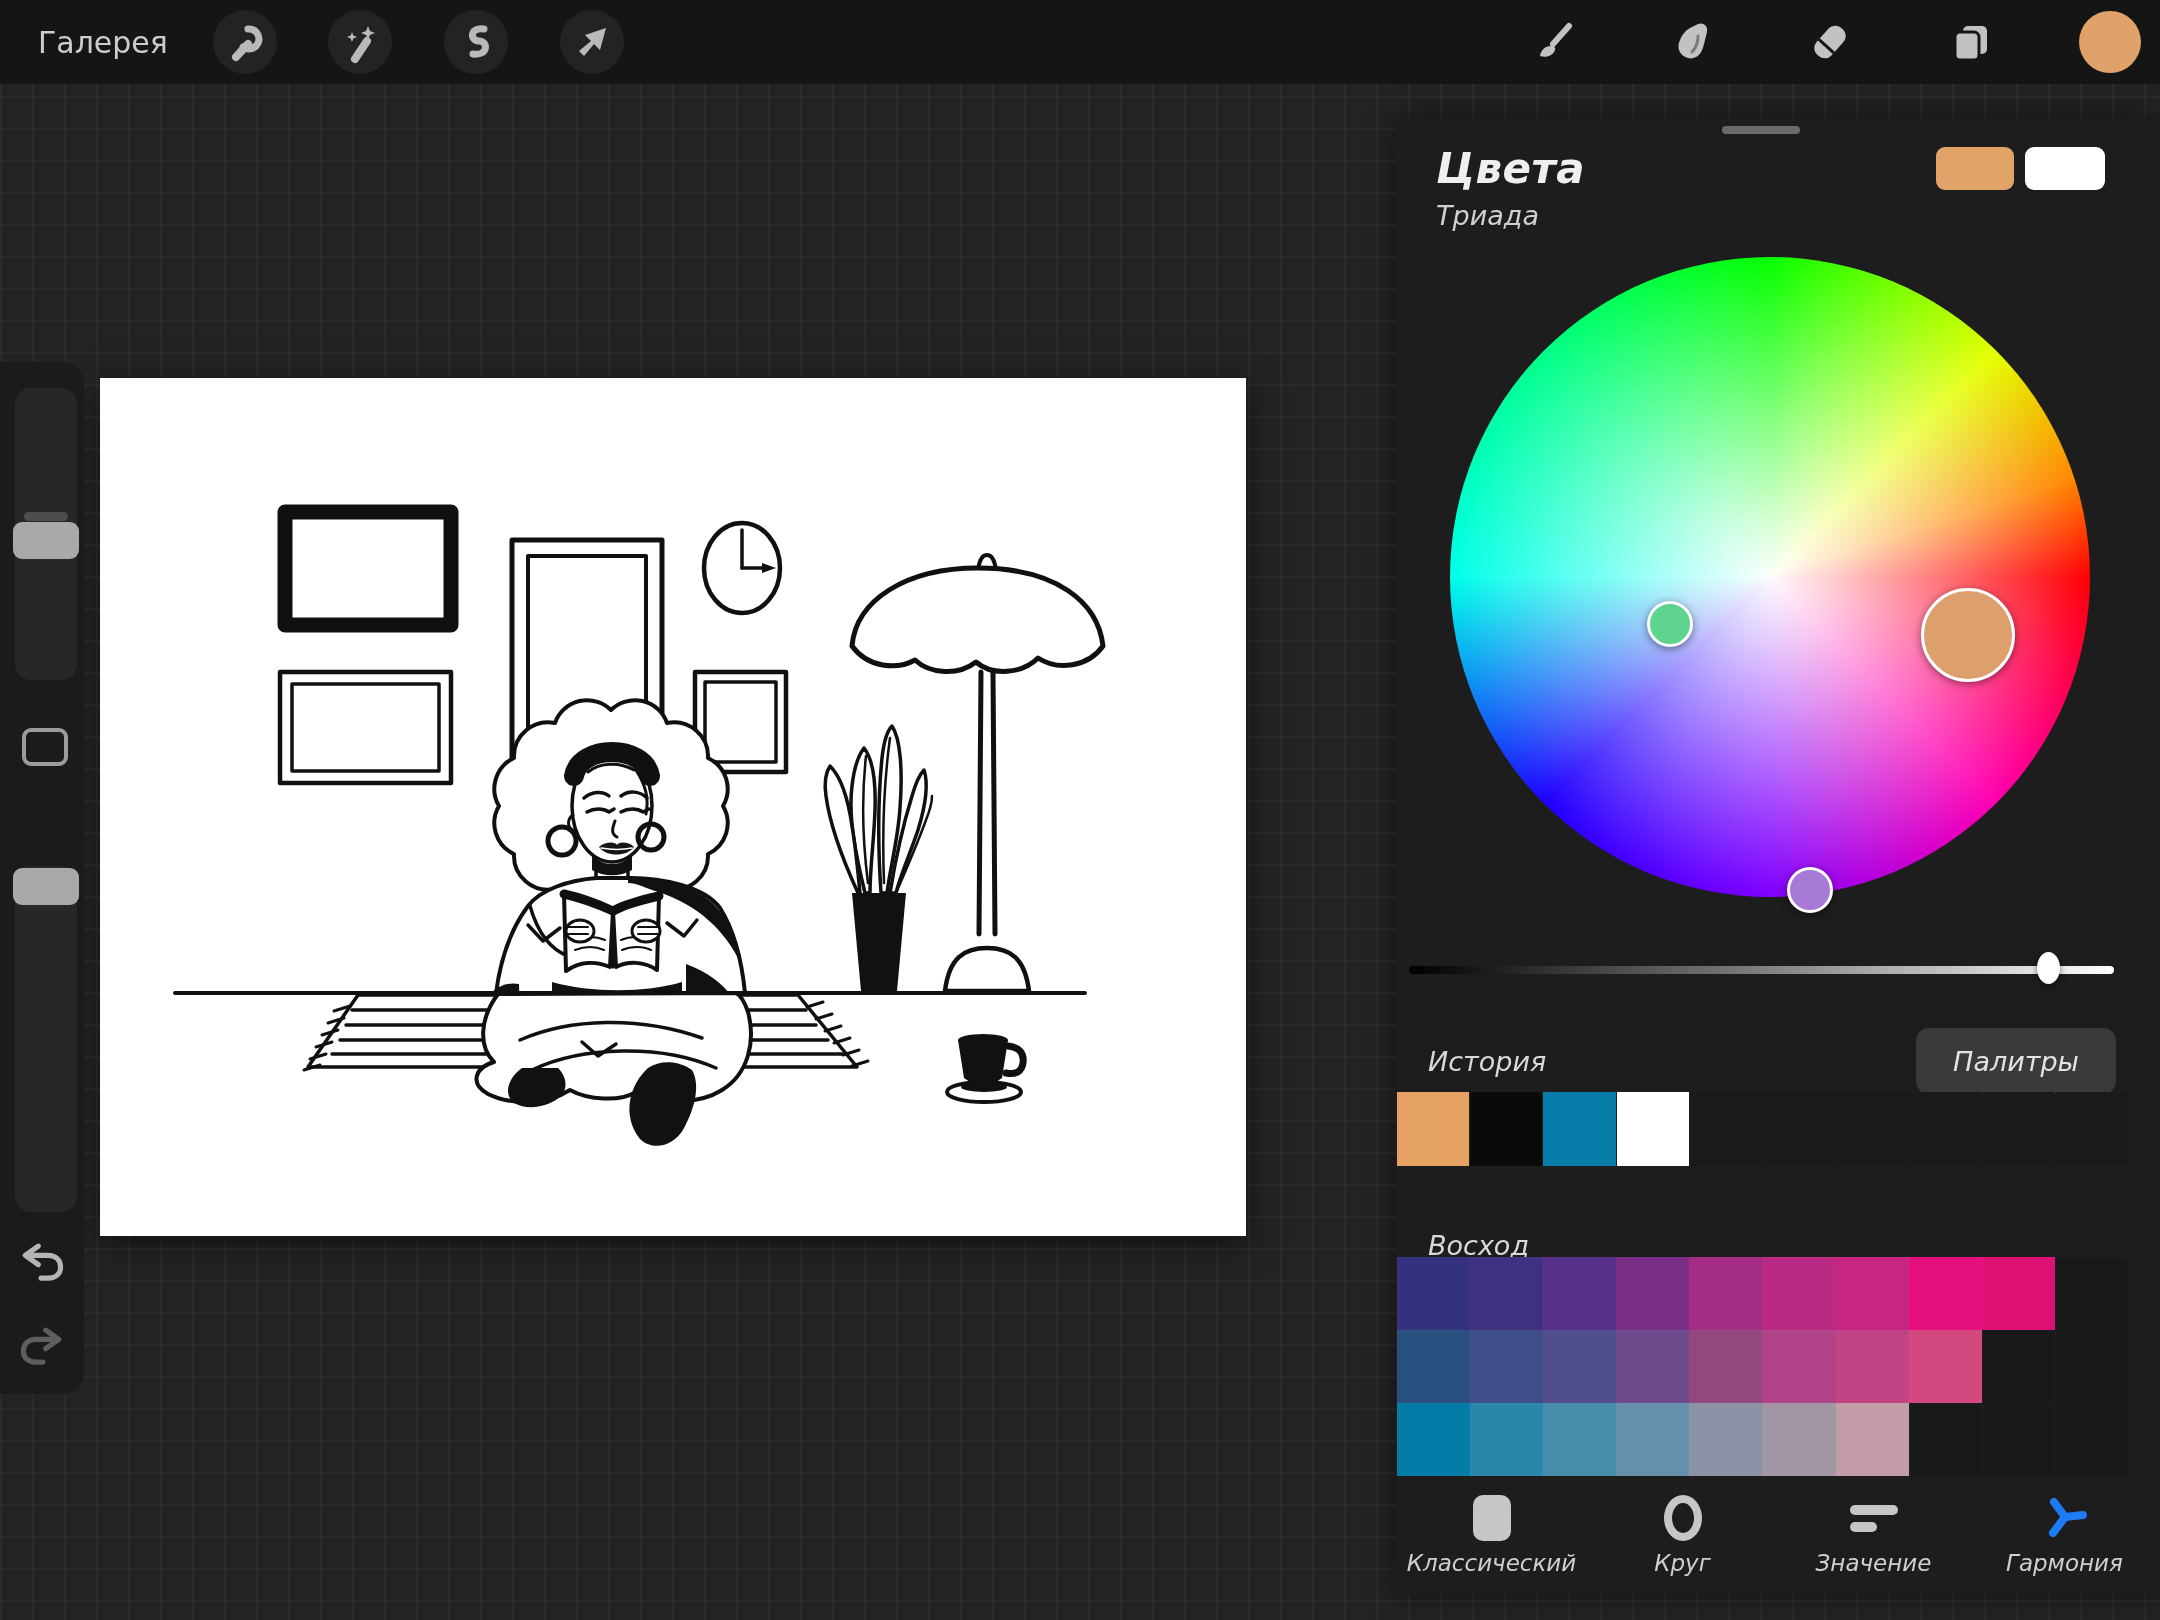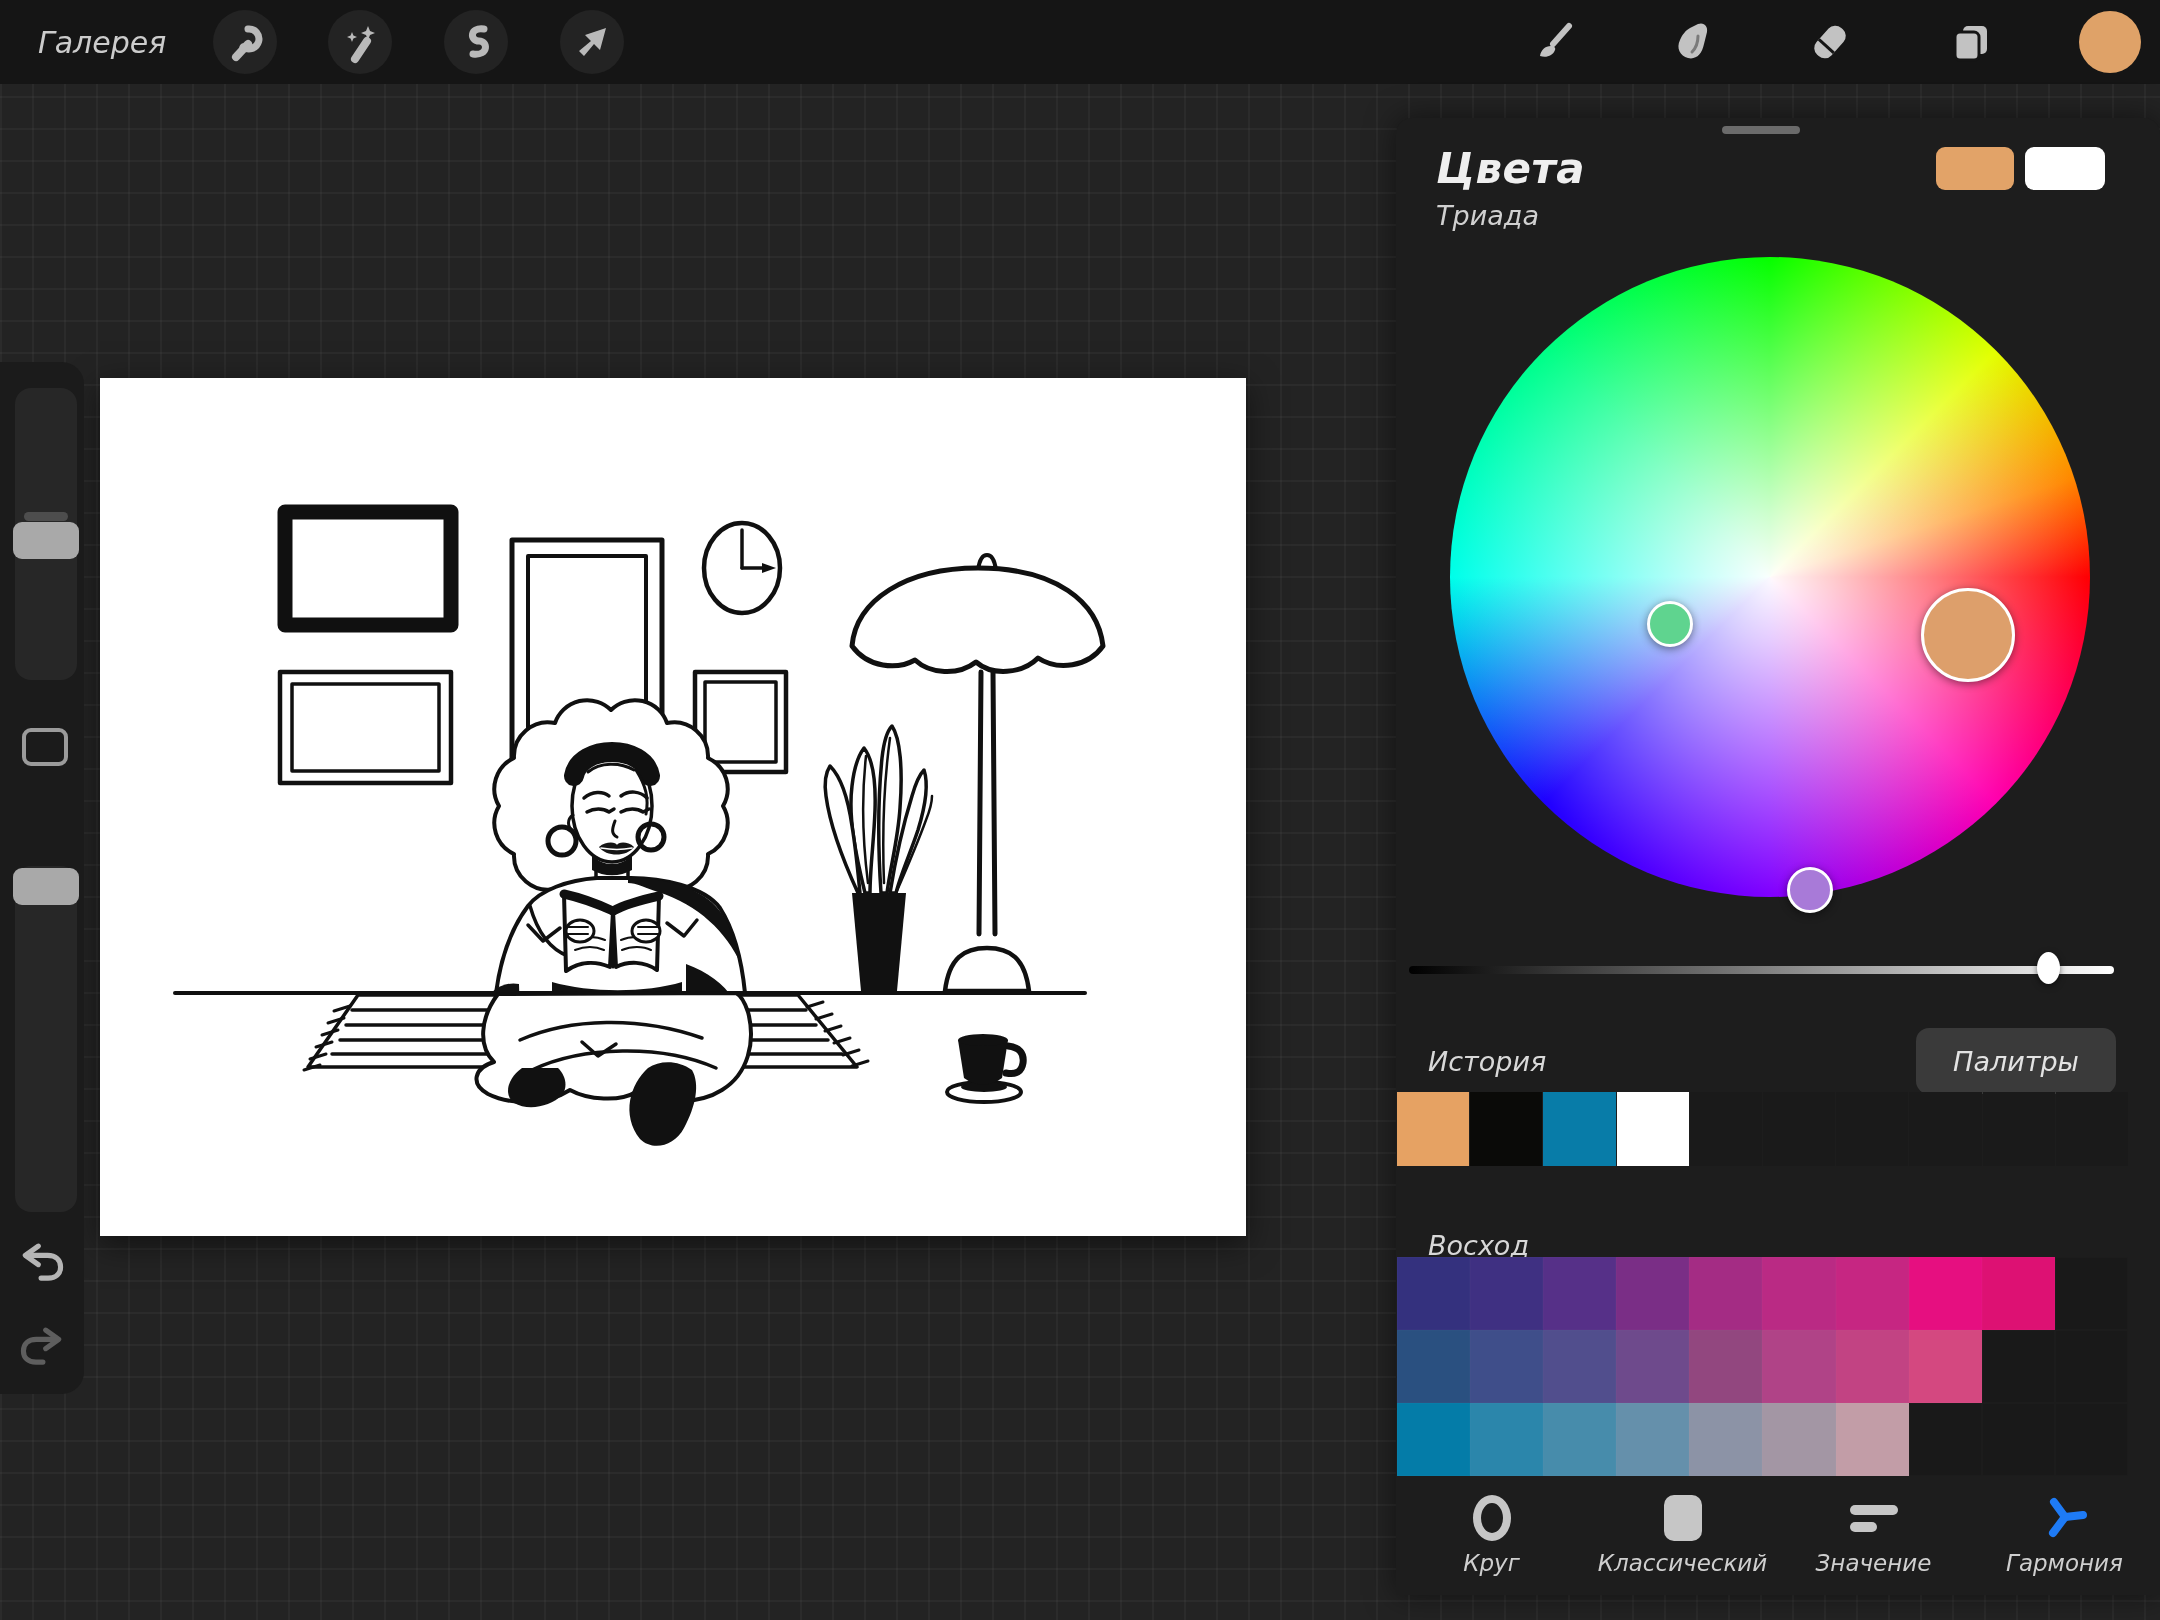--- a/index.html
+++ b/index.html
@@ -4,21 +4,21 @@
 <style>
   html,body{margin:0;padding:0;background:#000;}
   .screen{position:relative;width:2160px;height:1620px;overflow:hidden;
     font-family:"DejaVu Sans","Liberation Sans",sans-serif;
     background-color:#232323;
     background-image:linear-gradient(rgba(255,255,255,.035) 2px, transparent 2px),
                      linear-gradient(90deg, rgba(255,255,255,.035) 2px, transparent 2px);
     background-size:32px 32px;}
   
   .topbar{position:absolute;left:0;top:0;width:2160px;height:84px;background:#151515;z-index:40;
-    display:flex;align-items:center;font-style:italic;}
+    display:flex;align-items:center;}
   .gallery-label{position:absolute;left:38px;top:0;height:84px;display:flex;align-items:center;
     color:#cccccc;font-size:30px;}
   .tool-btn{position:absolute;top:10px;width:64px;height:64px;border-radius:50%;
     display:flex;align-items:center;justify-content:center;}
   .tool-btn.circled{background:#232323;}
   .tool-btn svg{display:block;}
   .color-btn{position:absolute;top:11px;width:62px;height:62px;border-radius:50%;}
   
   .sidebar{position:absolute;left:0;top:362px;width:84px;height:1032px;background:#1b1b1b;
     border-radius:0 22px 22px 0;z-index:30;}
@@ -391,29 +391,29 @@
         <div class="cell" style="background: rgb(194, 157, 167);"></div>
         <div class="cell"></div>
         <div class="cell"></div>
         <div class="cell"></div>
       </div>
     </div>
 
     <div class="tabbar">
       <div class="tab">
         <div class="ticon">
+            <span class="ic-rect"></span>
+          </div>
+        <div class="tlabel">Классический</div>
+      </div>
+      <div class="tab">
+        <div class="ticon">
             <span class="ic-ring"></span>
           </div>
         <div class="tlabel">Круг</div>
-      </div>
-      <div class="tab">
-        <div class="ticon">
-            <span class="ic-rect"></span>
-          </div>
-        <div class="tlabel">Классический</div>
       </div>
       <div class="tab">
         <div class="ticon">
           <span class="ic-bars">
               <span class="b1"></span>
               <span class="b2"></span>
             </span>
         </div>
         <div class="tlabel">Значение</div>
       </div>

